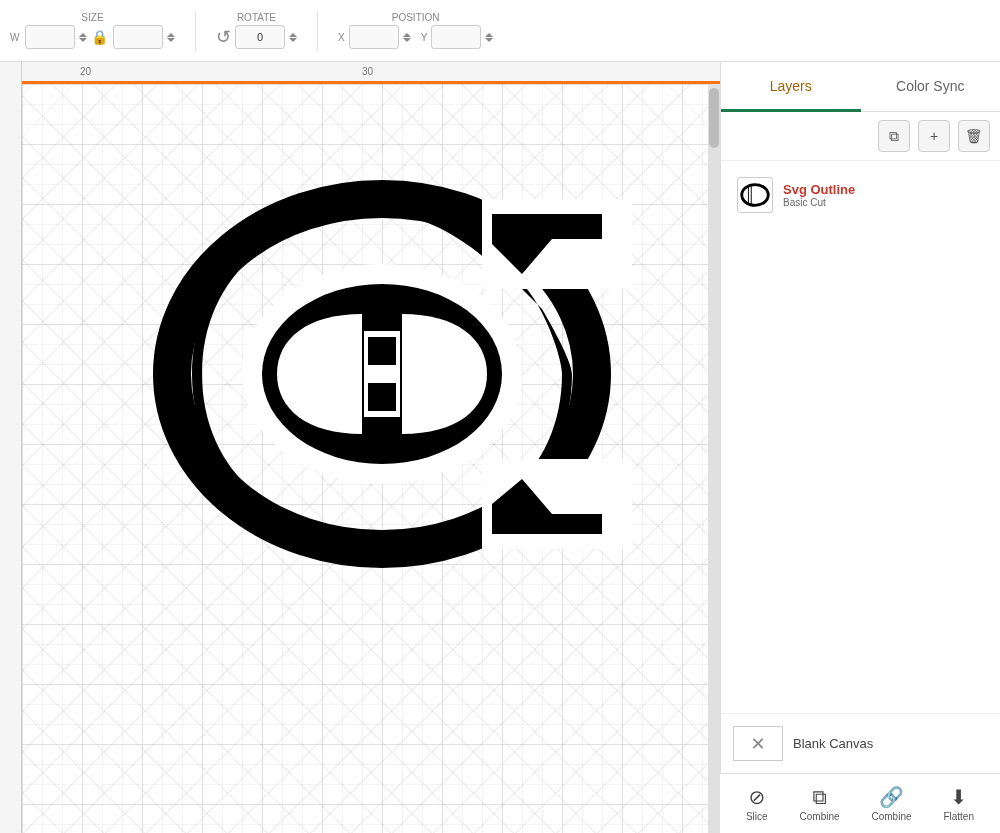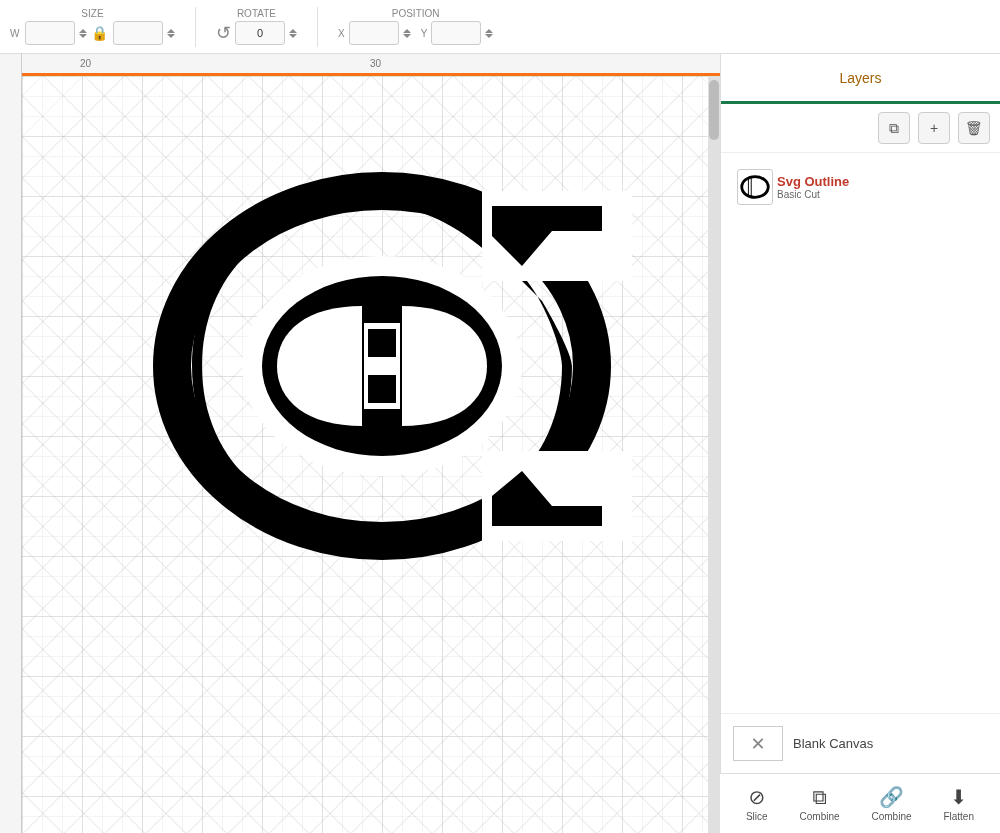--- a/index.html
+++ b/index.html
@@ -1,20 +1,20 @@
 <!DOCTYPE html>
 <html><head>
   <meta charset="utf-8">
   <style>
     * { box-sizing: border-box; margin: 0; padding: 0; }
     body { width: 1000px; height: 833px; overflow: hidden; font-family: 'Segoe UI', Arial, sans-serif; background: #f0f0f0; display: flex; flex-direction: column; }
 
     
     .toolbar {
-      height: 54px;
+      height: 62px;
       background: #fff;
       border-bottom: 1px solid #ddd;
       display: flex;
       align-items: center;
       padding: 0 10px;
       gap: 20px;
       flex-shrink: 0;
     }
     .toolbar-group {
       display: flex;
@@ -248,21 +248,21 @@
       flex: 1;
       overflow-y: auto;
       padding: 8px;
     }
     .layer-item {
       display: flex;
       align-items: center;
       padding: 8px;
       border-radius: 4px;
       cursor: pointer;
-      gap: 4px;
+      gap: 10px;
     }
     .layer-thumbnail {
       width: 36px;
       height: 36px;
       border: 1px solid #ccc;
       border-radius: 3px;
       background: #fff;
       display: flex;
       align-items: center;
       justify-content: center;
@@ -395,21 +395,21 @@
   </div>
 </div>
 
 <div class="main">
 
   <div class="canvas-area">
 
     <div class="ruler-h">
       <div class="ruler-h-inner">
         <span class="ruler-mark" style="left:80px;">20</span>
-        <span class="ruler-mark" style="left:370px;">30</span>
+        <span class="ruler-mark" style="left:362px;">30</span>
       </div>
     </div>
 
     <div class="ruler-v"></div>
 
     <div class="canvas-grid">
 
       <div class="scrollbar-v" style="position:absolute;right:0;top:0;bottom:0;">
         <div class="scrollbar-thumb"></div>
       </div>
@@ -474,20 +474,23 @@
       </div>
     </div>
   </div>
 
   <div class="right-panel">
 
     <div class="panel-tabs">
       <div class="panel-tab active">
         <span>Layers</span>
       </div>
+      <div class="panel-tab">
+        <span>Color Sync</span>
+      </div>
     </div>
 
     <div class="panel-toolbar">
       <div class="panel-icon-btn">
         <span>⧉</span>
       </div>
       <div class="panel-icon-btn">
         <span>+</span>
       </div>
       <div class="panel-icon-btn">

